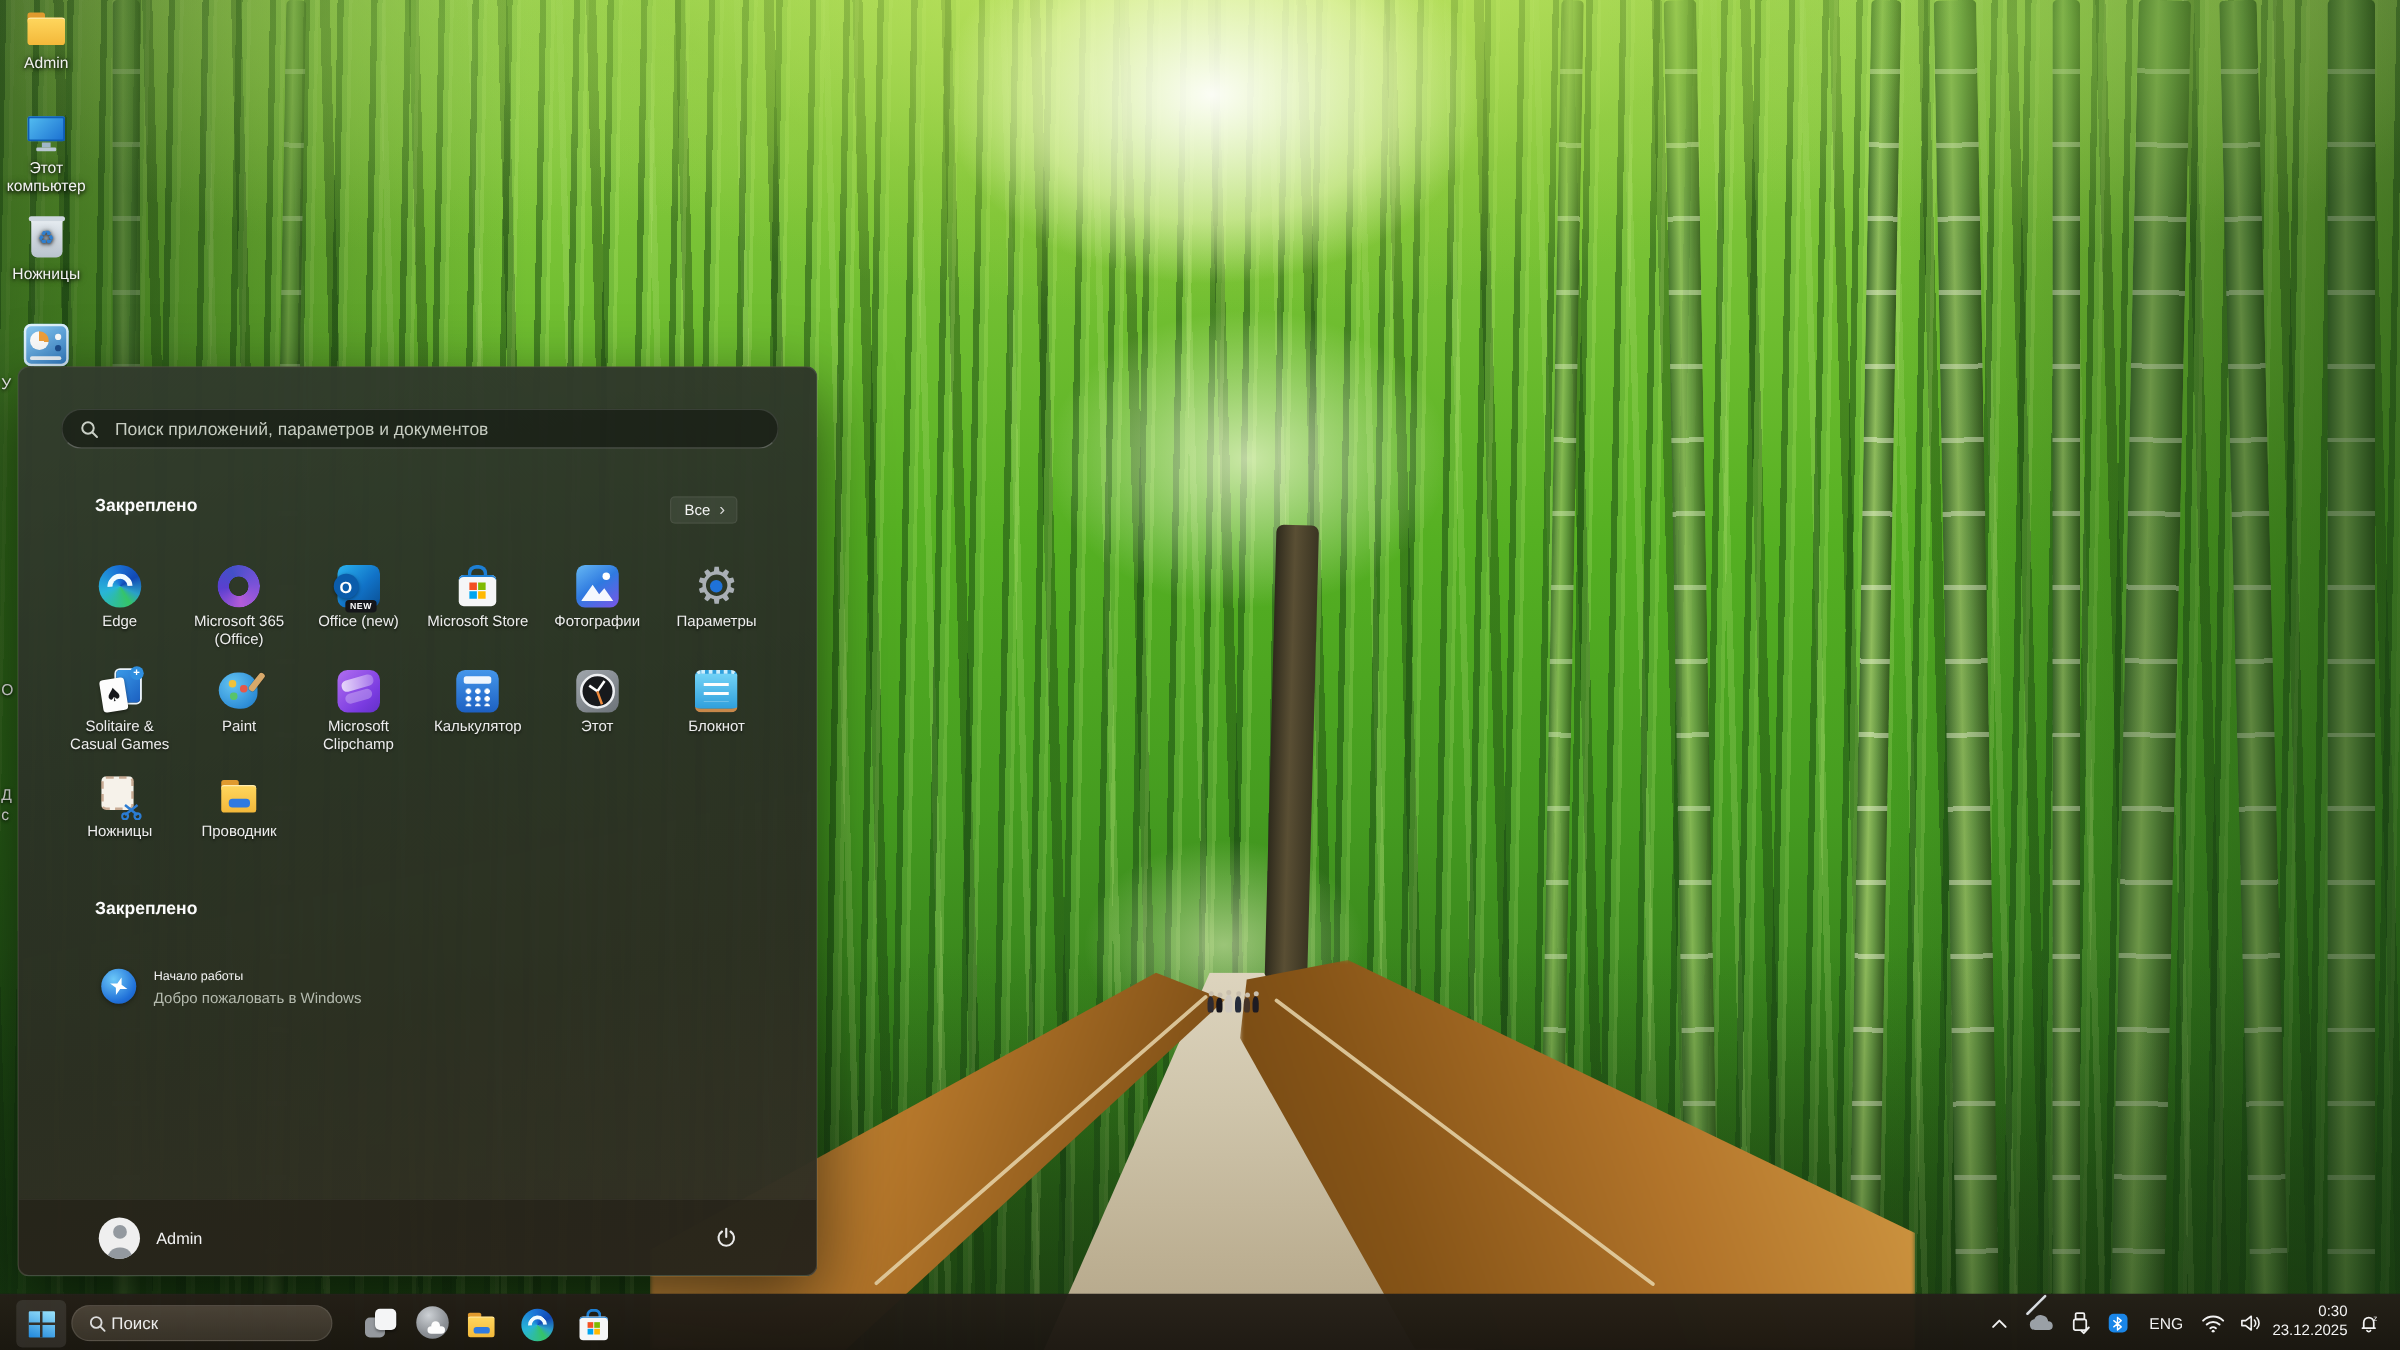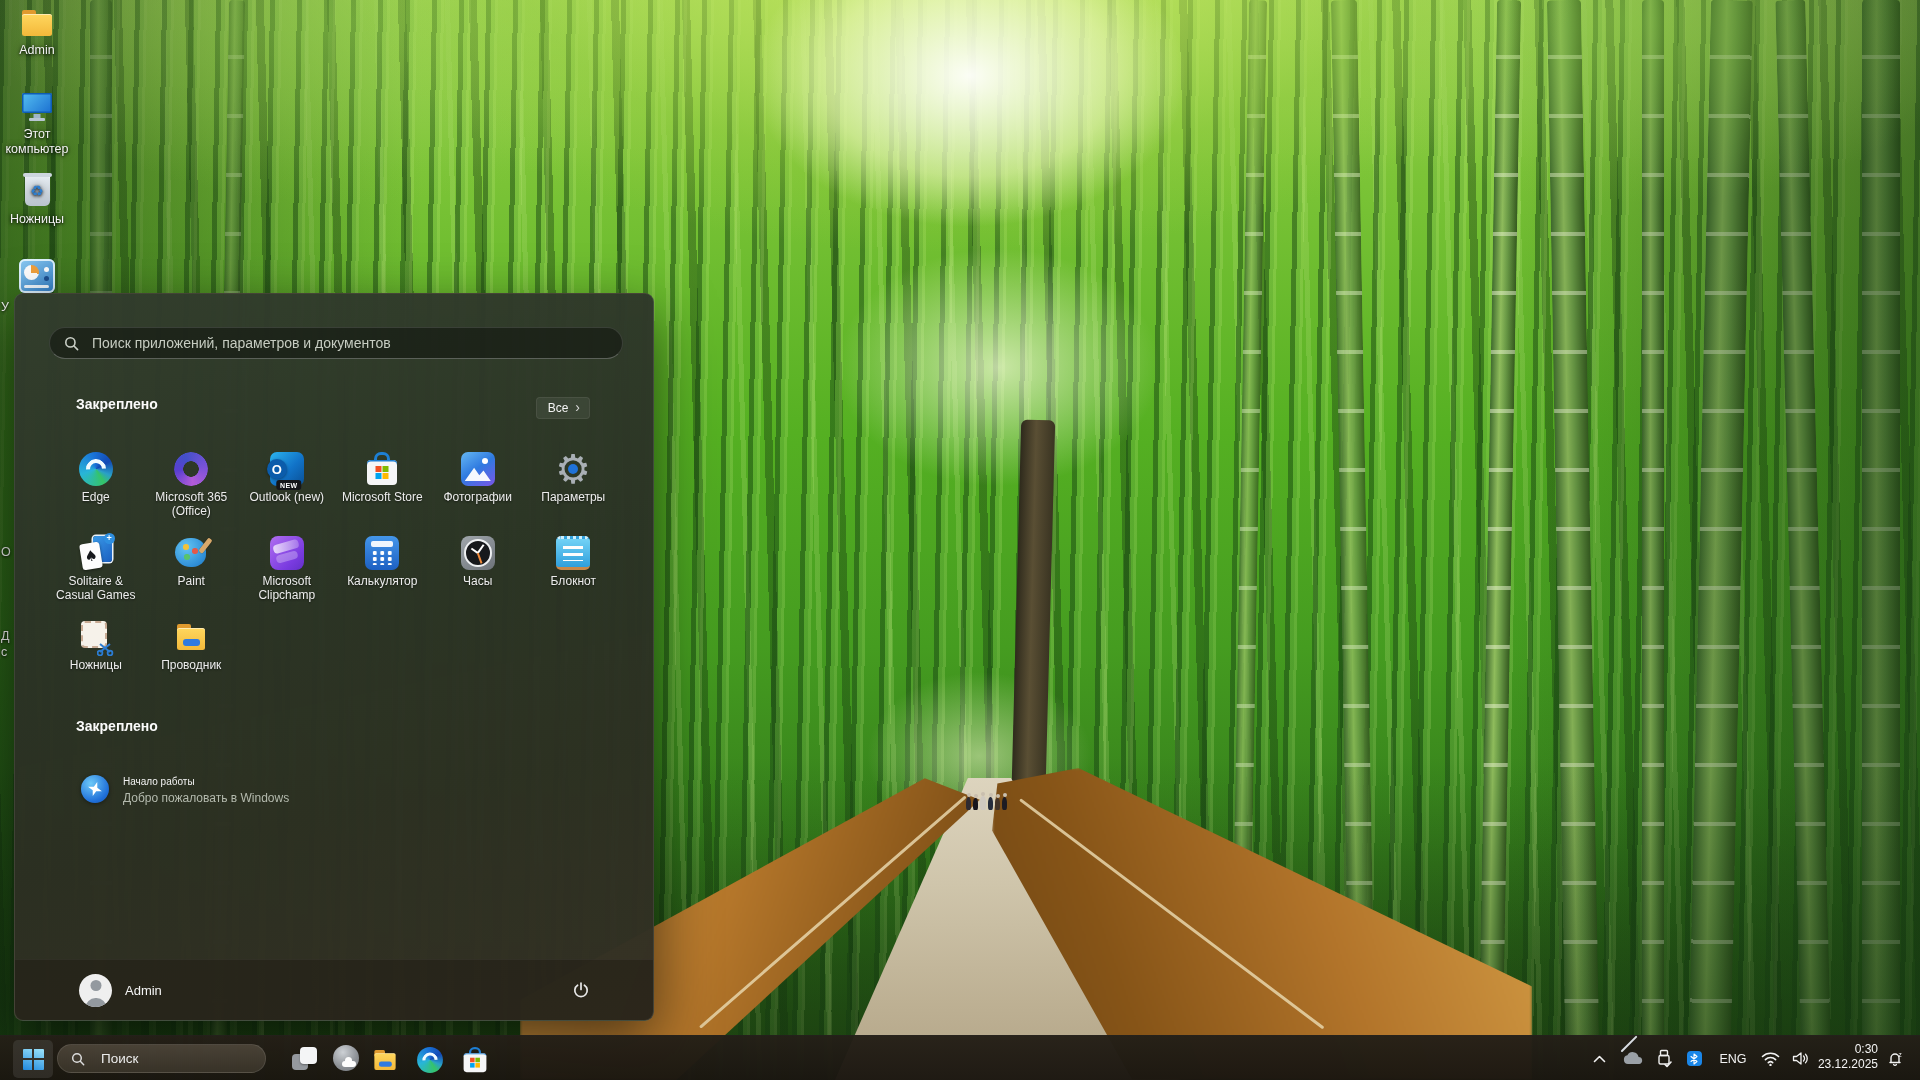--- a/index.html
+++ b/index.html
@@ -189,21 +189,21 @@
   .tbar{position:absolute;left:0;right:0;bottom:0;height:45px;z-index:10;
     background:linear-gradient(180deg,rgba(36,31,23,.97),rgba(26,22,16,.97));
     border-top:1px solid rgba(255,255,255,.045);}
   .startbtn{position:absolute;left:13px;top:4px;width:40px;height:38px;border-radius:5px;
     background:rgba(255,255,255,.09);display:flex;align-items:center;justify-content:center;}
   .win-logo{position:relative;width:21px;height:21px;background:linear-gradient(200deg,#9ce4fb,#2088dd);border-radius:1px;}
   .win-logo::before{content:"";position:absolute;left:50%;top:0;bottom:0;width:2px;transform:translateX(-50%);background:#34302a;}
   .win-logo::after{content:"";position:absolute;top:50%;left:0;right:0;height:2px;transform:translateY(-50%);background:#34302a;}
   .tsearch{position:absolute;left:57px;top:8px;width:209px;height:29px;border-radius:15px;
     background:linear-gradient(180deg,rgba(138,126,108,.38),rgba(110,100,84,.34));
-    border:1px solid rgba(255,255,255,.10);display:flex;align-items:center;padding:0 13px;gap:16px;
+    border:1px solid rgba(255,255,255,.10);display:flex;align-items:center;padding:0 13px;gap:4px;
     font-size:13.5px;color:#ececec;}
   .tcell{position:absolute;top:2px;width:40px;height:40px;border-radius:5px;display:flex;align-items:center;justify-content:center;}
   .sc{transform:scale(.76);}
   .tv{position:relative;width:25px;height:23px;}
   .tv::before{content:"";position:absolute;left:0;bottom:0;width:16px;height:16px;border-radius:4px;background:#95999e;}
   .tv::after{content:"";position:absolute;right:0;top:0;width:17px;height:17px;border-radius:4px;background:#f4f5f6;
     box-shadow:0 1px 2px rgba(0,0,0,.35);}
   .wg{position:relative;width:26px;height:26px;border-radius:50%;
     background:radial-gradient(circle at 38% 28%,#cdd1d5,#8b8f94 55%,#6e7control2 100%);
     background:radial-gradient(circle at 38% 28%,#cdd1d5,#8b8f94 60%,#73777c);}
@@ -335,21 +335,21 @@
       </div>
       <div class="pin">
         <div class="pin-ic ic-m365"></div>
         <div class="pin-lb">Microsoft 365 (Office)</div>
       </div>
       <div class="pin">
         <div class="pin-ic ic-outlook">
           <span class="ocirc">O</span>
           <span class="obadge">NEW</span>
         </div>
-        <div class="pin-lb">Outlook (new)</div>
+        <div class="pin-lb">Office (new)</div>
       </div>
       <div class="pin">
         <div class="pin-ic ic-store">
           <i class="handle"></i>
             <i class="bag"></i>
           <span class="grid4">
               <i></i>
               <i></i>
               <i></i>
               <i></i>
@@ -400,21 +400,21 @@
           </div>
         <div class="pin-lb">Калькулятор</div>
       </div>
       <div class="pin">
         <div class="pin-ic ic-clock">
           <i class="face"></i>
             <i class="hh"></i>
             <i class="mh"></i>
             <i class="sh"></i>
         </div>
-        <div class="pin-lb">Часы</div>
+        <div class="pin-lb">Этот</div>
       </div>
       <div class="pin">
         <div class="pin-ic ic-note">
             <i class="nl"></i>
           </div>
         <div class="pin-lb">Блокнот</div>
       </div>
       <div class="pin">
         <div class="pin-ic ic-snip">
           <i class="page"></i>

